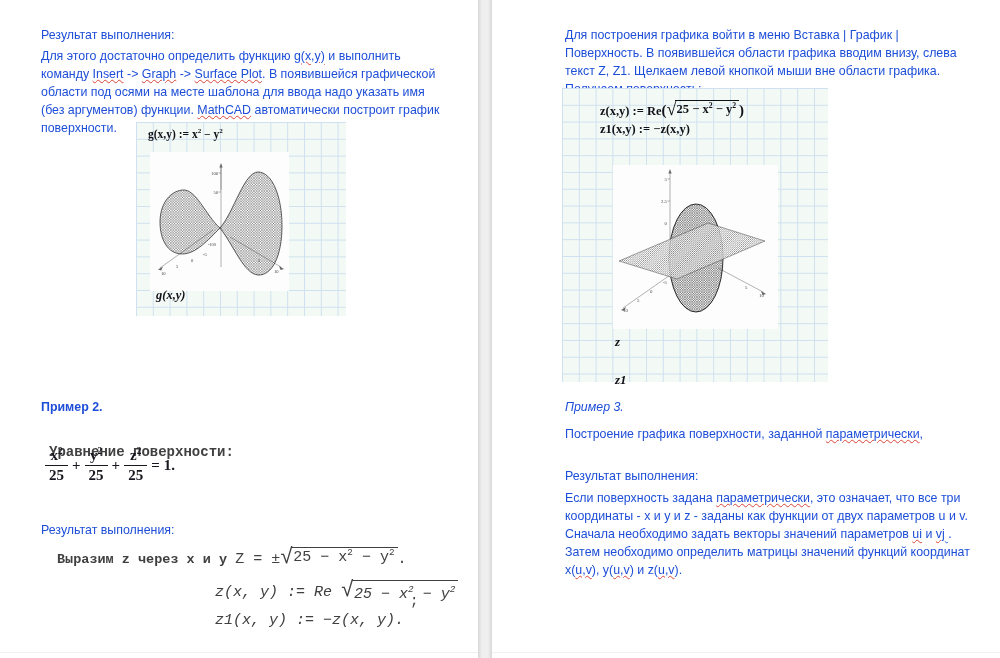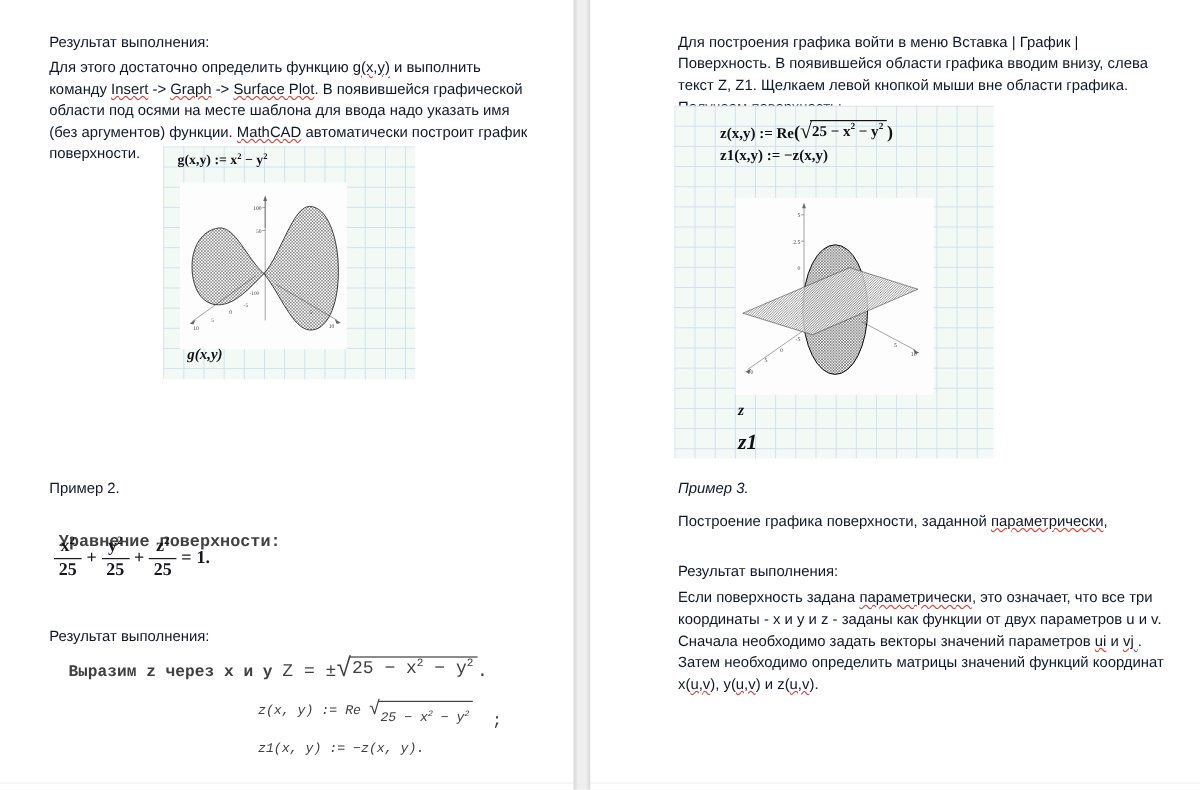--- a/index.html
+++ b/index.html
@@ -5,21 +5,21 @@
   html,body{margin:0;padding:0;}
   body{width:1000px;height:658px;position:relative;overflow:hidden;background:#f4f4f4;
        font-family:"Liberation Sans",sans-serif;}
   .page{position:absolute;top:0;height:658px;background:#ffffff;}
   #pageL{left:0;width:478px;}
   #pageR{left:492px;width:508px;}
   .gap{position:absolute;left:478px;top:0;width:14px;height:658px;
        background:linear-gradient(90deg,#d7d7d7 0,#efefef 28%,#efefef 72%,#d7d7d7 100%);}
   .pgend{position:absolute;left:0;right:0;top:652px;border-top:1px solid #f0f0f0;}
 
-  .tb{position:absolute;font-size:12.4px;line-height:18px;color:#0f172a;}
+  .tb{position:absolute;font-size:12.4px;line-height:18px;color:#1d4ed8;}
   .sq{text-decoration:underline;text-decoration-style:wavy;text-decoration-color:#d9453a;text-decoration-thickness:1px;}
   .sqb{text-decoration:underline;text-decoration-style:wavy;text-decoration-color:#3a6fd9;text-decoration-thickness:1px;}
   .sup{vertical-align:super;font-size:0.62em;line-height:0;}
 
   .sf{font-family:Liberation Mono, monospace;color:#404040;}
   .bold{font-weight:bold;}
 
   
   .eqrow{position:absolute;display:flex;align-items:center;gap:4px;
          font-family:"Liberation Serif",serif;font-weight:bold;font-size:15px;color:#17171f;}
@@ -78,21 +78,21 @@
         <text x="124" y="121" font-size="4.6">10</text>
 
         <path d="M70,76 C56,64 46,36 32,38 C18,40 10,54 10,70 C10,88 18,102 32,102 C46,102 58,88 70,76 Z" fill="url(#xh1)" stroke="#000" stroke-width="0.6"></path>
         <path d="M70,76 C84,60 94,20 108,20 C122,20 132,44 132,74 C132,104 122,124 108,123 C94,122 84,94 70,76 Z" fill="url(#xh1)" stroke="#000" stroke-width="0.6"></path>
         <line x1="71" y1="15" x2="71" y2="38" stroke="#555" stroke-width="0.5"></line>
       </svg>
     </div>
     <div class="mccap" style="left:20px;top:166px;font-size:12.5px;">g(x,y)</div>
   </div>
 
-  <div class="tb" style="left:41px;top:398px;">Пример 2.</div>
+  <div class="tb" style="left:41px;top:398px;font-weight:bold;">Пример 2.</div>
 
   <div class="tb sf bold" style="left:49px;top:443px;font-size:14px;">Уравнение поверхности:</div>
 
   <div class="eqrow" style="left:45px;top:447px;">
     <span class="frac">
       <span class="num"><span>x</span><span class="sup">2</span></span>
       <span class="den">25</span>
     </span>
     <span>+</span>
     <span class="frac">
@@ -111,21 +111,21 @@
   <div class="tb" style="left:41px;top:521px;">Результат выполнения:</div>
 
   <div class="tb sf" style="left:57px;top:547px;font-size:13.5px;white-space:nowrap;">
     <span class="bold">Выразим z через x и y</span>
     <span style="font-size:15px;">Z = ±</span><span class="radw" style="font-size:15px;">
         <span class="rsign">√</span>
         <span class="rcand"><span>25 − x</span><span class="sup">2</span><span> − y</span><span class="sup">2</span></span>
       </span><span style="font-size:15px;">.</span>
   </div>
 
-  <div class="tb sf" style="left:215px;top:580px;font-size:11px;font-style:italic;line-height:26px;white-space:nowrap;">
+  <div class="tb sf" style="left:215px;top:580px;font-size:15px;font-style:italic;line-height:26px;white-space:nowrap;">
     <span><span>z(x, y) := Re </span><span class="radw">
           <span class="rsign">√</span>
           <span class="rcand"><span>25 − x</span><span class="sup">2</span><span> − y</span><span class="sup">2</span></span>
         </span></span><br>
     <span>z1(x, y) := −z(x, y).</span>
   </div>
   <div class="tb sf" style="left:410px;top:592px;font-size:14px;">;</div>
 
   <div class="pgend"></div>
 </div>
@@ -176,21 +176,21 @@
         <text x="146" y="132" font-size="4.8">10</text>
 
         <ellipse cx="83" cy="93" rx="27" ry="54" fill="url(#xh2)" stroke="#000" stroke-width="0.8"></ellipse>
 
         <polygon points="6,96 95,58 152,76 64,114" fill="#ffffff" opacity="0.82"></polygon>
         <polygon points="6,96 95,58 152,76 64,114" fill="url(#h2)" stroke="#222" stroke-width="0.4"></polygon>
       </svg>
     </div>
 
     <div class="mccap" style="left:53px;top:246px;font-size:13px;">z</div>
-    <div class="mccap" style="left:53px;top:270px;font-size:18px;">z1</div>
+    <div class="mccap" style="left:53px;top:284px;font-size:13px;">z1</div>
   </div>
 
   <div class="tb" style="left:73px;top:398px;font-style:italic;">Пример 3.</div>
   <div class="tb" style="left:73px;top:425px;width:406px;"><span>Построение графика поверхности, заданной </span><span class="sq">параметрически</span><span>,</span></div>
   <div class="tb" style="left:73px;top:467px;">Результат выполнения:</div>
   <div class="tb" style="left:73px;top:489px;width:408px;"><span>Если поверхность задана </span><span class="sq">параметрически</span><span>, это означает, что все три координаты - x и y и z - заданы как функции от двух параметров u и v. Сначала необходимо задать векторы значений параметров </span><span class="sq">ui</span><span> и </span><span class="sq">vj</span><span class="sqb"> </span><span>. Затем необходимо определить матрицы значений функций координат x(</span><span class="sq">u,v</span><span>), y(</span><span class="sq">u,v</span><span>) и z(</span><span class="sq">u,v</span><span>).</span></div>
 
   <div class="pgend"></div>
 </div>
 

